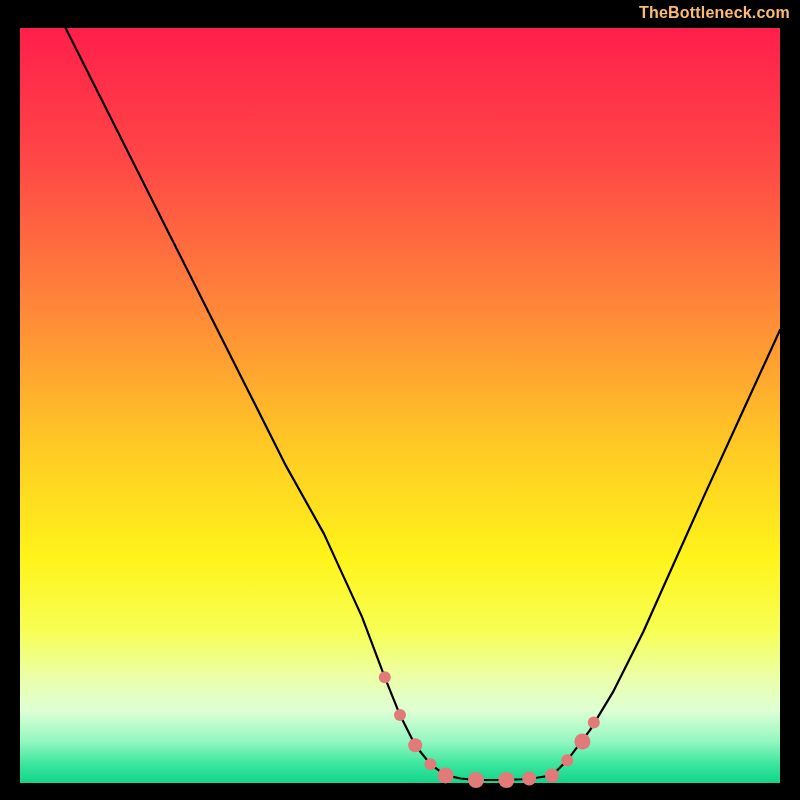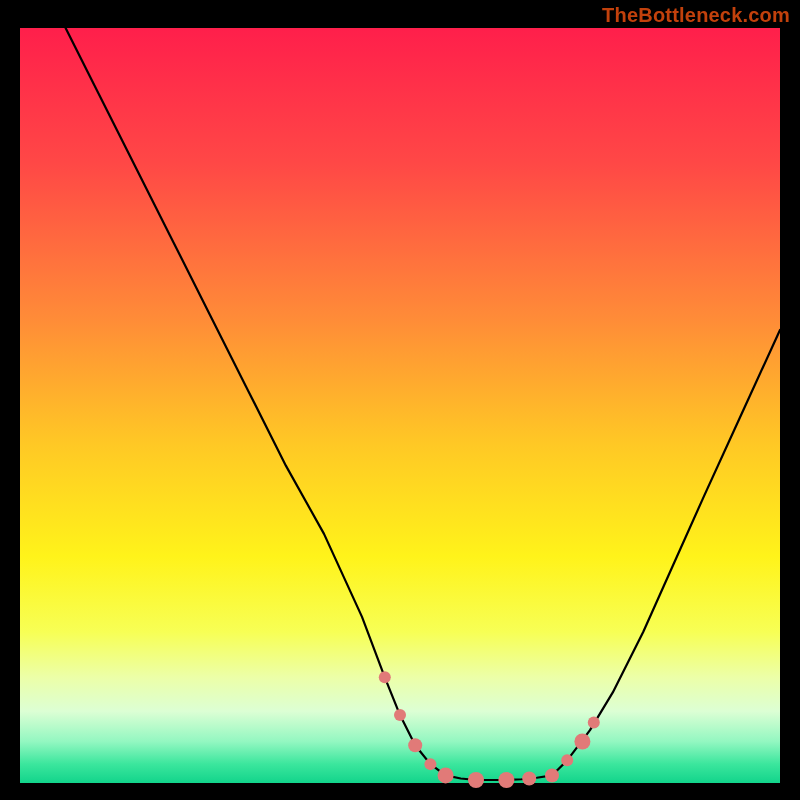--- a/index.html
+++ b/index.html
@@ -15,22 +15,22 @@
     position: absolute;
     top: 0; left: 0;
     width: 800px;
     height: 800px;
     background: #000;
   }
   .watermark {
     position: absolute;
     top: 4px;
     right: 10px;
-    color: #c2410c;
-    font-size: 20px;
+    color: #fdba74;
+    font-size: 16px;
     font-weight: 600;
     letter-spacing: 0.2px;
     user-select: none;
   }
   svg {
     position: absolute;
     top: 0; left: 0;
   }
 </style>
 </head>

